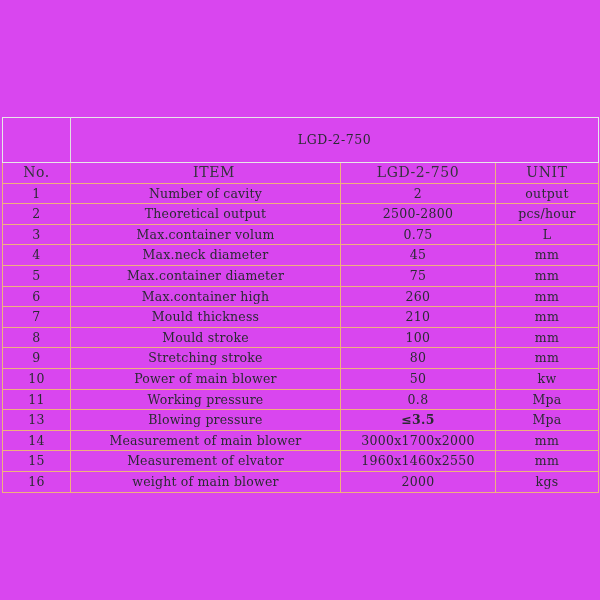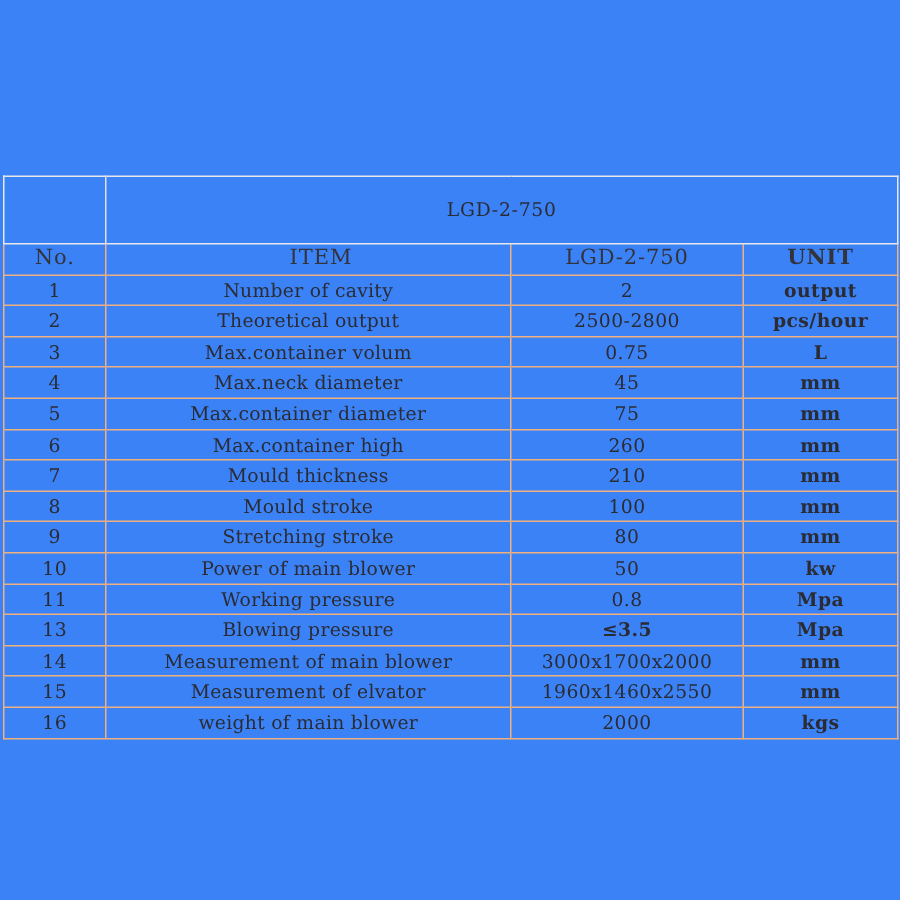--- a/index.html
+++ b/index.html
@@ -14,21 +14,21 @@
     font-family: "DejaVu Serif", serif;
     -webkit-font-smoothing: antialiased;
   }
 
   .sheet {
     position: absolute;
     left: 0;
     top: 0;
     width: 600px;
     height: 600px;
-    background: #3b82f6;
+    background: #d946ef;
   }
 
   .spec-table {
     position: absolute;
     left: 2px;
     top: 117px;
     width: 596px;
     border-collapse: collapse;
     table-layout: fixed;
   }
@@ -89,21 +89,20 @@
   }
 
   .cell-no {
     letter-spacing: 0.3px;
   }
   .cell-value {
     letter-spacing: 0.3px;
   }
   .cell-unit {
     letter-spacing: 0.3px;
-    font-weight: bold;
   }
   .le-glyph {
     font-family: "DejaVu Sans", sans-serif;
     font-weight: bold;
     font-size: 12px;
   }
 </style>
 </head>
 <body>
 

